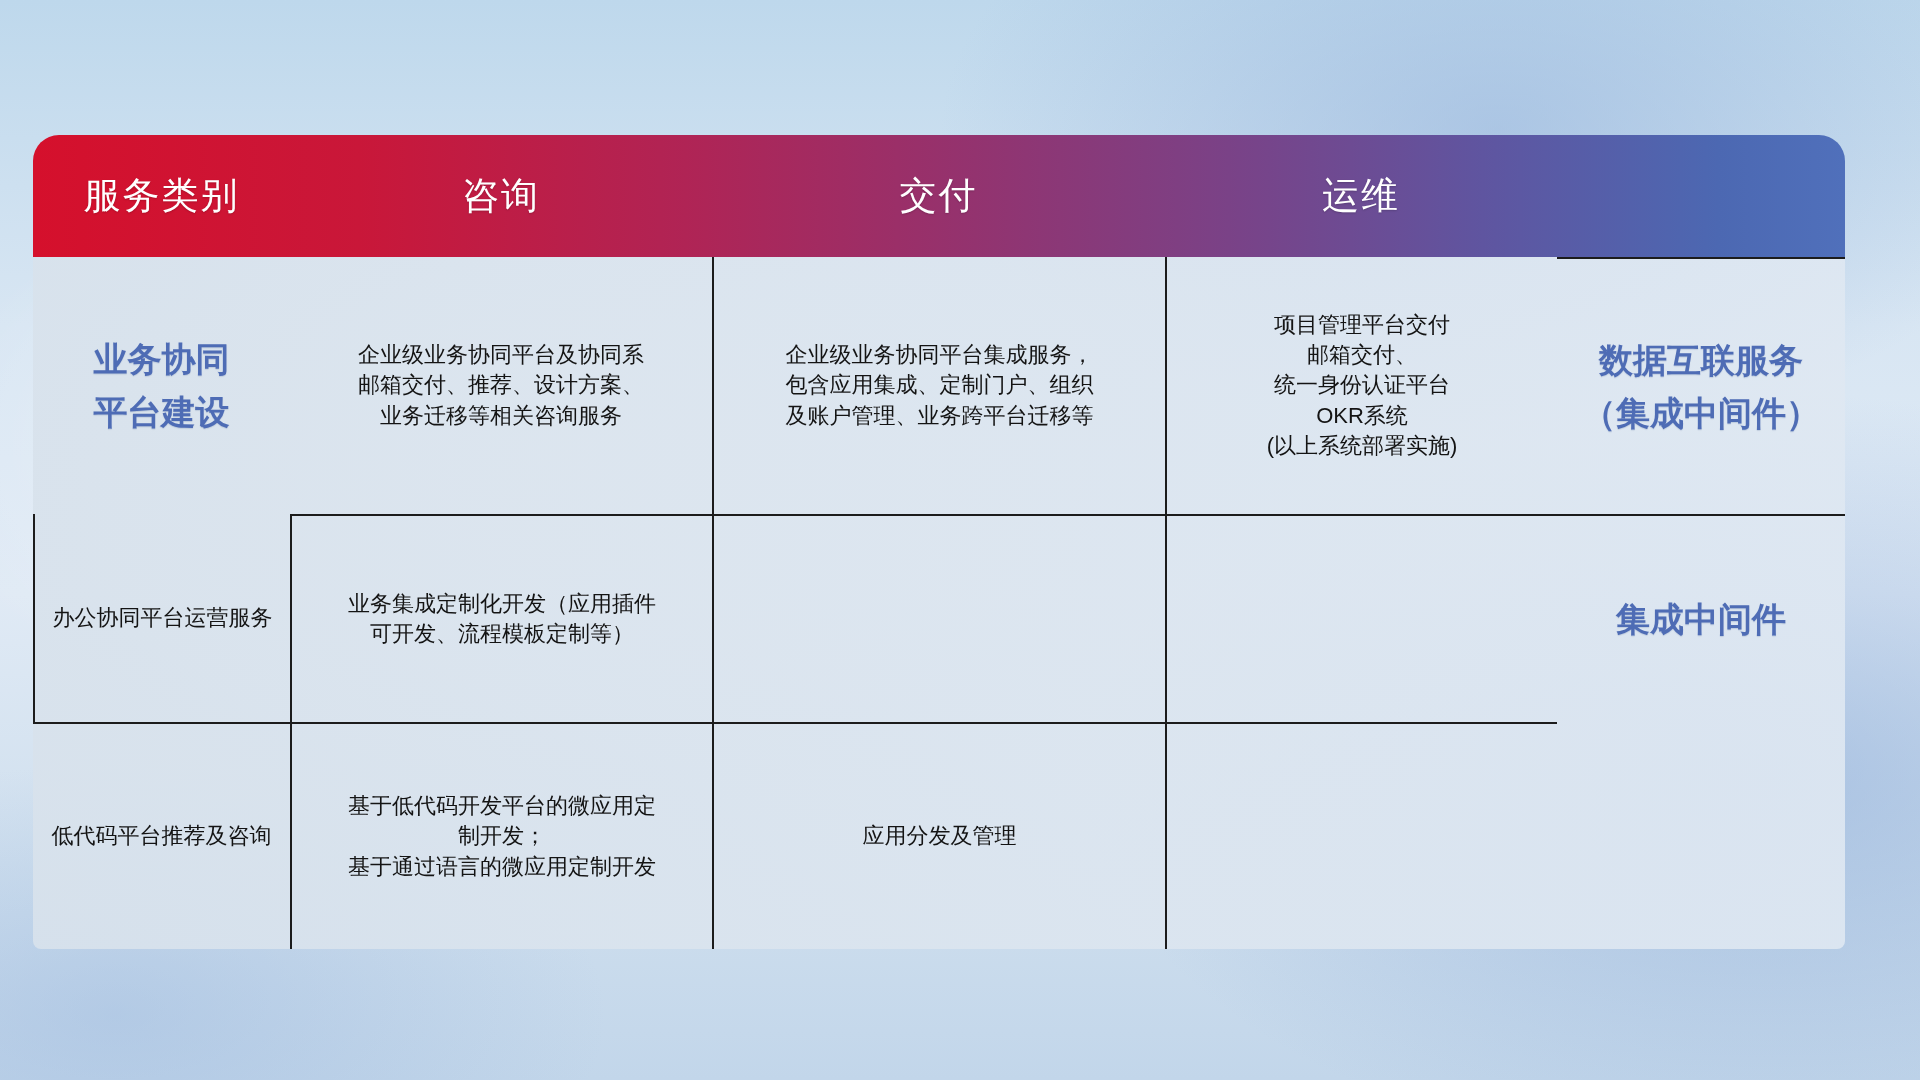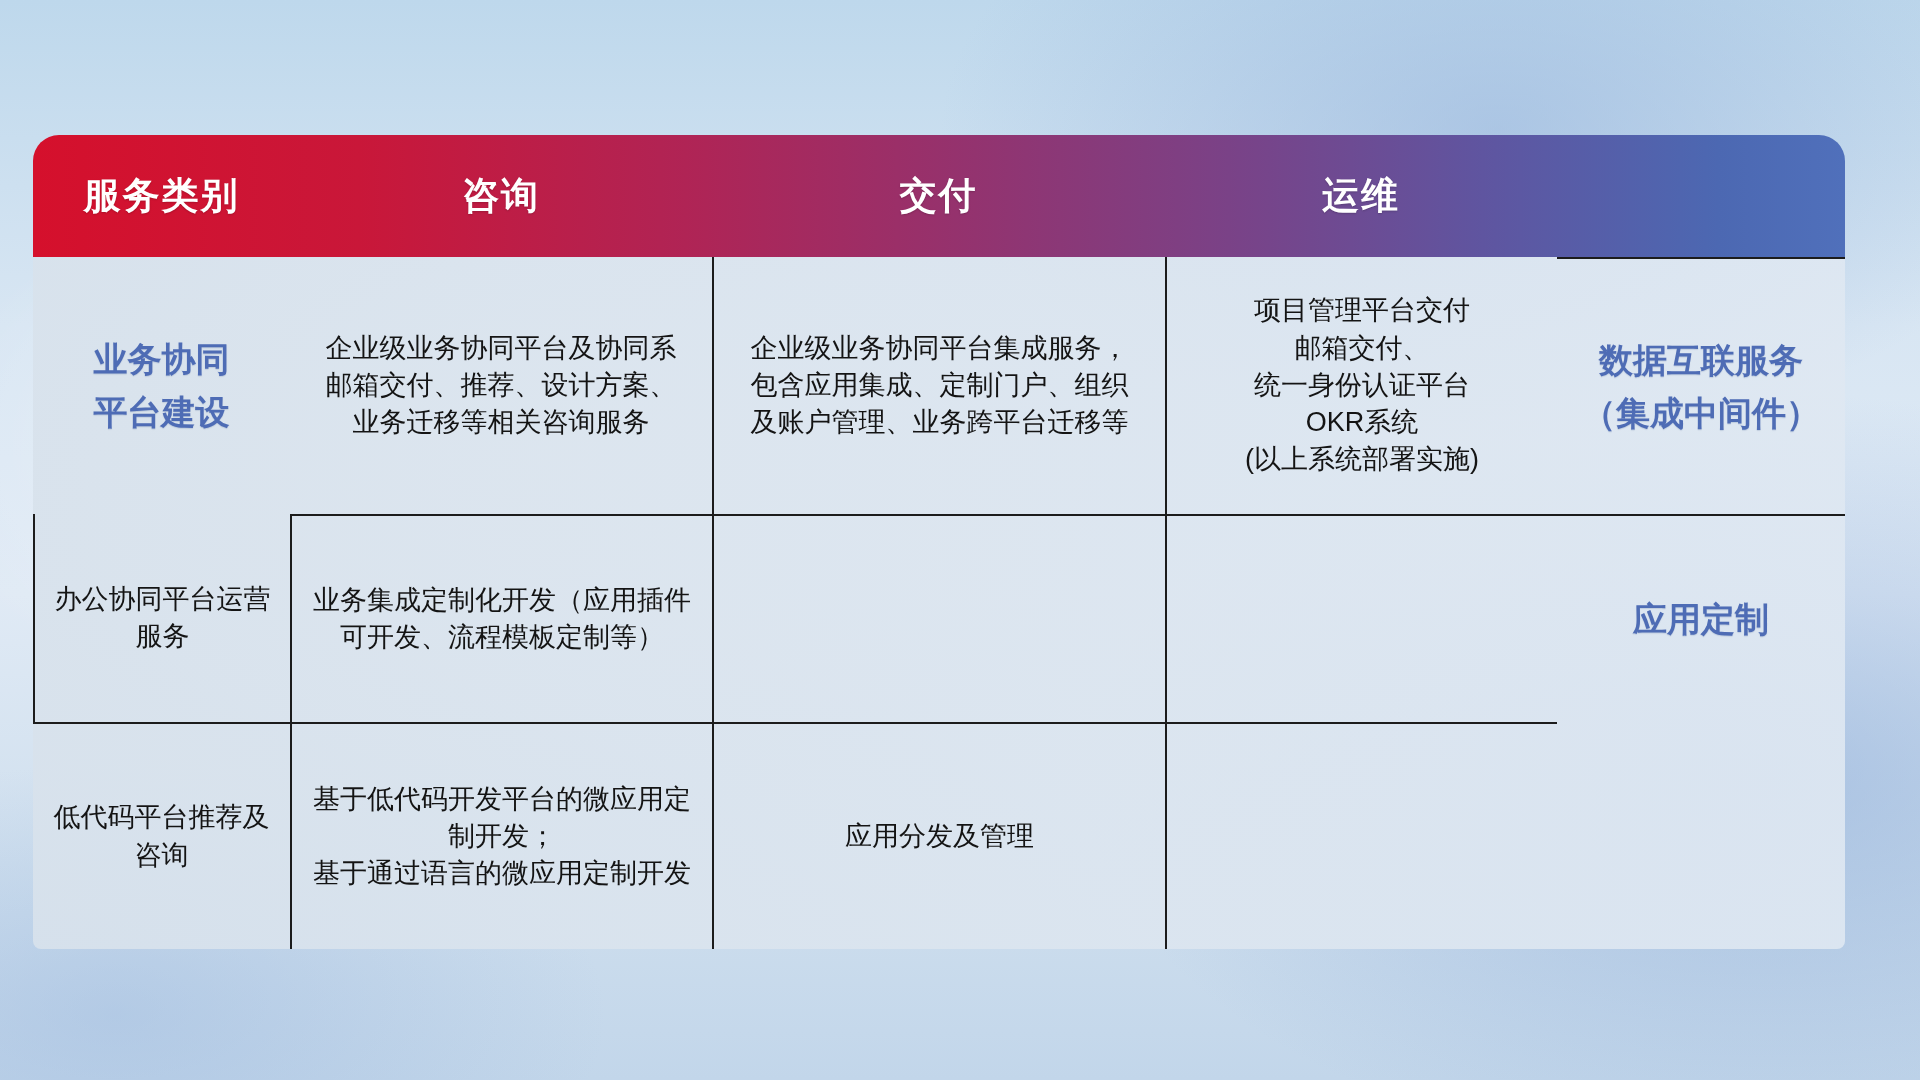--- a/index.html
+++ b/index.html
@@ -33,21 +33,21 @@
     background: linear-gradient(90deg,
       #d5102c 0%, #c91739 18%, #b02455 36%, #93336f 52%,
       #7a4287 66%, #5f55a0 80%, #4c68b2 93%, #5070bb 100%);
   }
   .th {
     display: flex;
     align-items: center;
     justify-content: center;
     color: #ffffff;
     font-size: 37px;
-    font-weight: bold;
+    font-weight: normal;
     letter-spacing: 2px;
     text-shadow: 0 1px 2px rgba(0,0,0,0.18);
   }
 
   .tbody {
     display: grid;
     grid-template-columns: 257px 422px 453px 392px 288px;
     grid-template-rows: 257px 208px 227px;
     background: linear-gradient(90deg, rgba(216,226,236,0.92), rgba(223,232,242,0.90));
     border-radius: 0 0 8px 8px;
@@ -66,21 +66,21 @@
   .category {
     color: #4e6cb5;
     font-size: 34px;
     font-weight: bold;
     line-height: 1.55;
     white-space: pre-line;
     text-shadow: 0 1px 1px rgba(30,60,120,0.15);
   }
   .cell-text {
     color: #141414;
-    font-size: 27px;
+    font-size: 22px;
     line-height: 1.38;
     white-space: pre-line;
   }
 </style>
 </head>
 <body>
 
 <div class="stage">
   <div class="svc-table">
 
@@ -127,21 +127,21 @@
 可开发、流程模板定制等）</span>
       </div>
       <div class="td h-line v-line">
         <span class="cell-text"></span>
       </div>
       <div class="td h-line v-line">
         <span class="cell-text"></span>
       </div>
 
       <div class="td h-line">
-        <span class="category">应用定制</span>
+        <span class="category">集成中间件</span>
       </div>
       <div class="td h-line">
         <span class="cell-text">低代码平台推荐及咨询</span>
       </div>
       <div class="td h-line v-line">
         <span class="cell-text">基于低代码开发平台的微应用定
 制开发；
 基于通过语言的微应用定制开发</span>
       </div>
       <div class="td h-line v-line">

